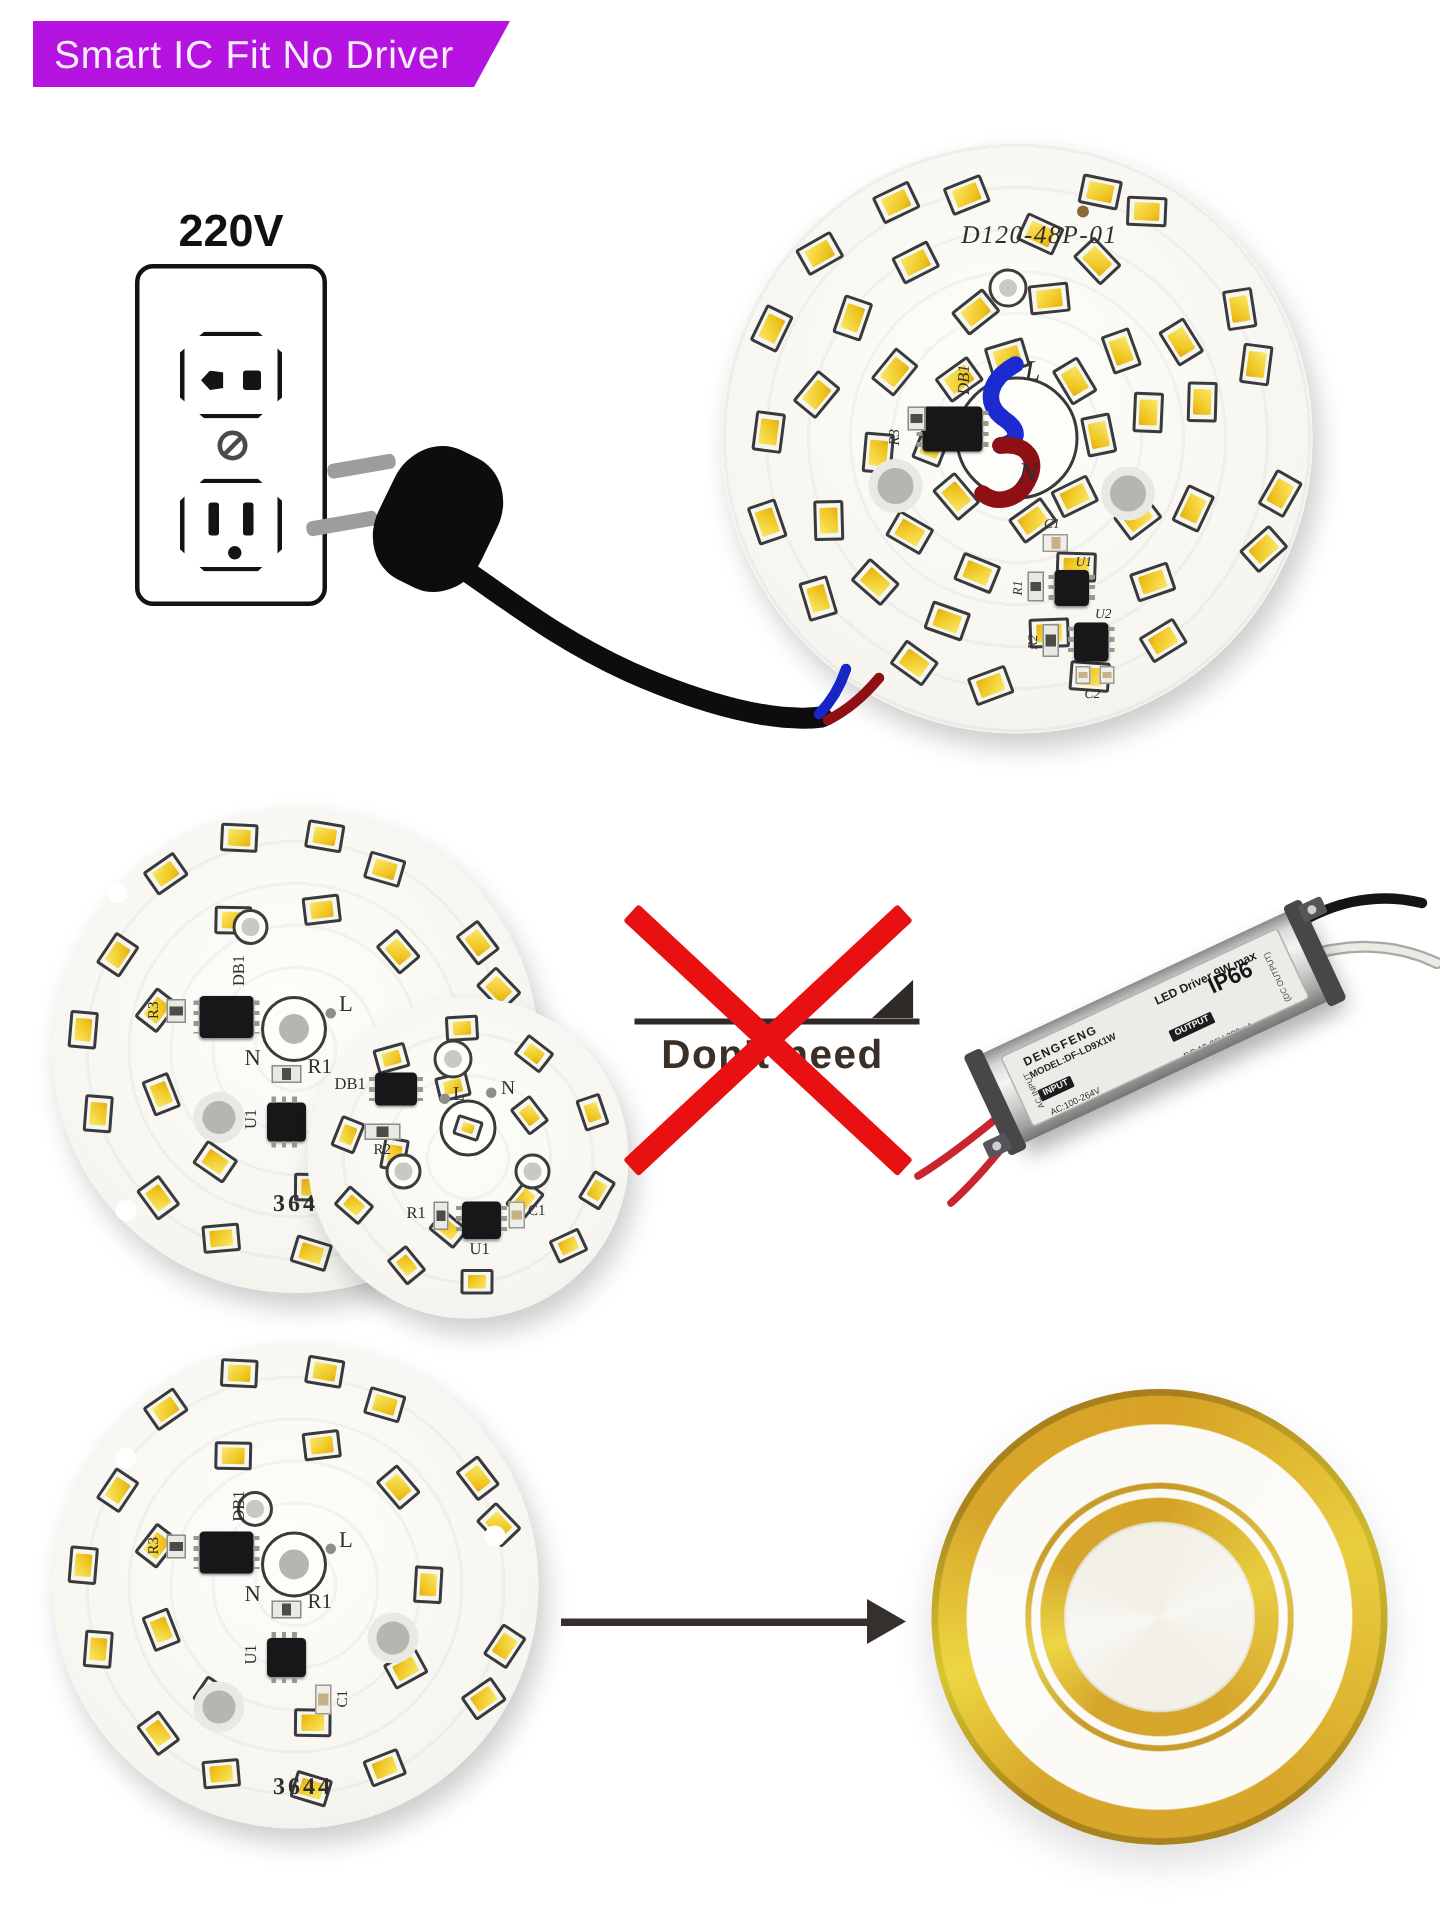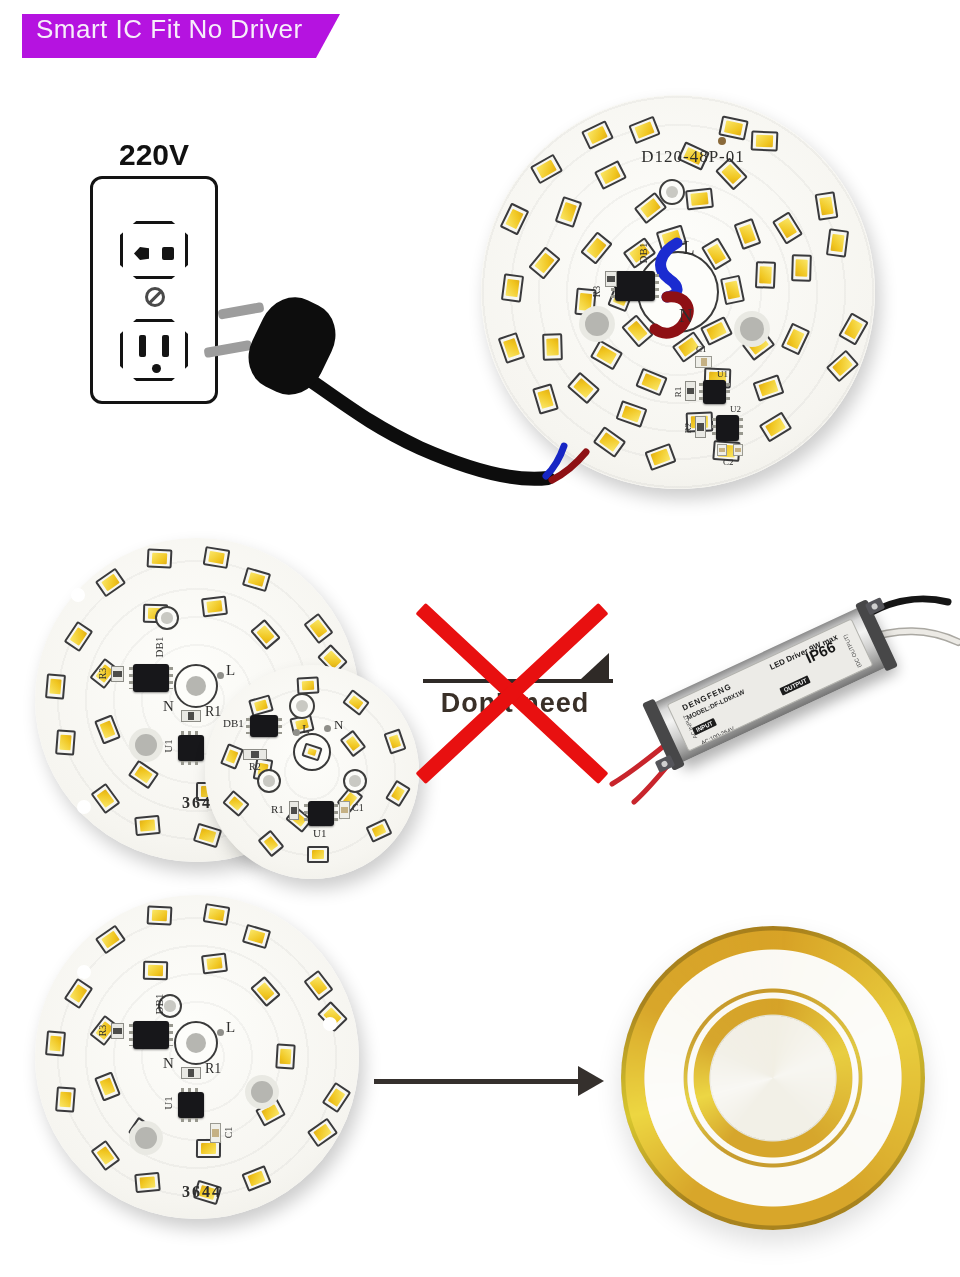--- a/index.html
+++ b/index.html
@@ -3,21 +3,21 @@
 <meta charset="utf-8">
 <style>
   html,body{margin:0;padding:0;background:#ffffff;}
   #canvas{position:relative;width:960px;height:1277px;margin:0 auto;background:#ffffff;overflow:hidden;
           font-family:"Liberation Sans",sans-serif;}
   .abs{position:absolute;}
 
   
   .banner{left:22px;top:14px;width:318px;height:44px;background:#b513e0;
           clip-path:polygon(0 0,100% 0,calc(100% - 24px) 100%,0 100%);
-          display:flex;align-items:flex-start;padding-left:14px;box-sizing:border-box;
+          display:flex;align-items:center;padding-left:14px;box-sizing:border-box;
           color:#f7edfa;font-size:26px;letter-spacing:.5px;z-index:10;}
 
   
   .outlet-plate{left:90px;top:176px;width:128px;height:228px;background:#fff;border:3px solid #131313;
                 border-radius:12px;box-sizing:border-box;}
   .v-label{left:90px;top:138px;width:128px;text-align:center;font-weight:bold;font-size:30px;color:#111;}
   .socket{position:absolute;width:68px;height:58px;background:#fff;border:3px solid #131313;box-sizing:border-box;
           clip-path:polygon(24% 0,76% 0,100% 24%,100% 76%,76% 100%,24% 100%,0 76%,0 24%);}
   .sock-top{left:27px;top:42px;}
   .sock-bot{left:27px;top:140px;height:62px;}
@@ -54,21 +54,21 @@
   .cap.h::after{content:"";position:absolute;top:1px;bottom:1px;left:30%;right:30%;background:#c5b184;}
   .cap.v::after{content:"";position:absolute;left:1px;right:1px;top:30%;bottom:30%;background:#c5b184;}
   .hole-ring{position:absolute;border-radius:50%;border:2px solid #3d3d3c;background:#fcfcf9;box-sizing:border-box;}
   .hole-ring::after{content:"";position:absolute;left:22%;top:22%;right:22%;bottom:22%;border-radius:50%;background:#c9c9c3;}
   .hole-gray{position:absolute;border-radius:50%;background:#b6b6b1;box-shadow:0 0 0 6px #e9e9e3;}
   .notch{position:absolute;border-radius:50%;background:#ffffff;}
   .center-ring{position:absolute;border:2px solid #3a3a3a;border-radius:50%;background:#fdfdfa;box-sizing:border-box;}
   .center-ring.gray::after{content:"";position:absolute;left:24%;top:24%;right:24%;bottom:24%;border-radius:50%;background:#b6b6b1;}
   .dot{position:absolute;width:7px;height:7px;border-radius:50%;background:#8f8f8a;}
 
-  #board-large{left:481px;top:95px;width:394px;height:394px;}
+  #board-large{left:481px;top:95px;width:394px;height:394px;font-style:italic;}
   #board-medium{left:35px;top:538px;width:324px;height:324px;}
   #board-small{left:205px;top:665px;width:214px;height:214px;z-index:3;}
   #board-bottom{left:35px;top:895px;width:324px;height:324px;}
 
   
   .dn-line{left:423px;top:679px;width:190px;height:4px;background:#2f2a27;z-index:6;}
   .dn-tri{left:581px;top:653px;width:28px;height:26px;background:#2f2a27;
           clip-path:polygon(0 100%,100% 0,100% 100%);z-index:6;}
   .dn-text{left:408px;top:688px;width:214px;text-align:center;font-weight:bold;font-size:27px;
            color:#3a3028;letter-spacing:1px;z-index:6;}

